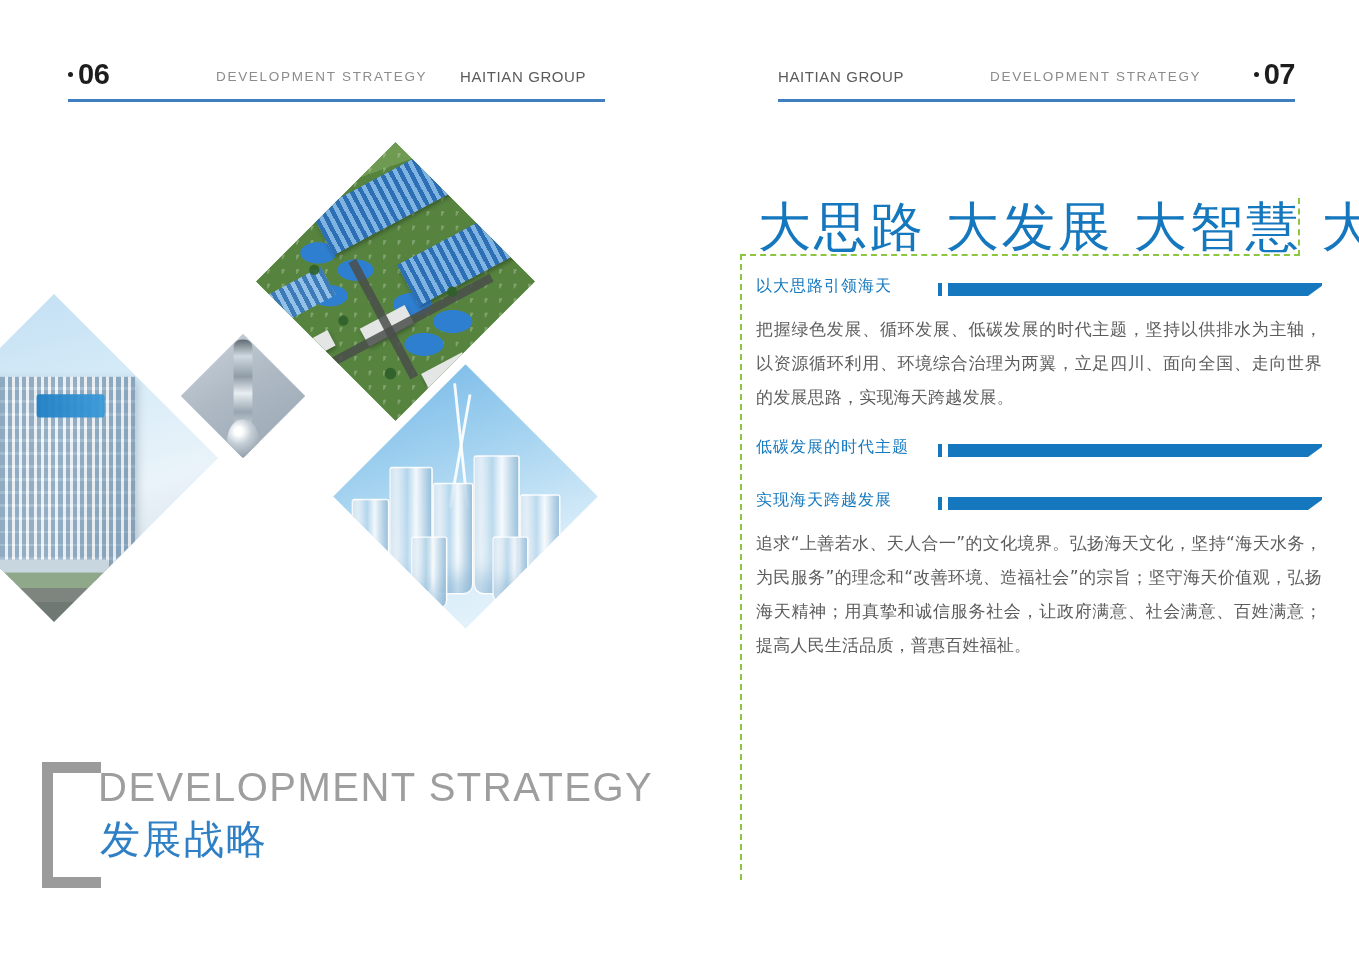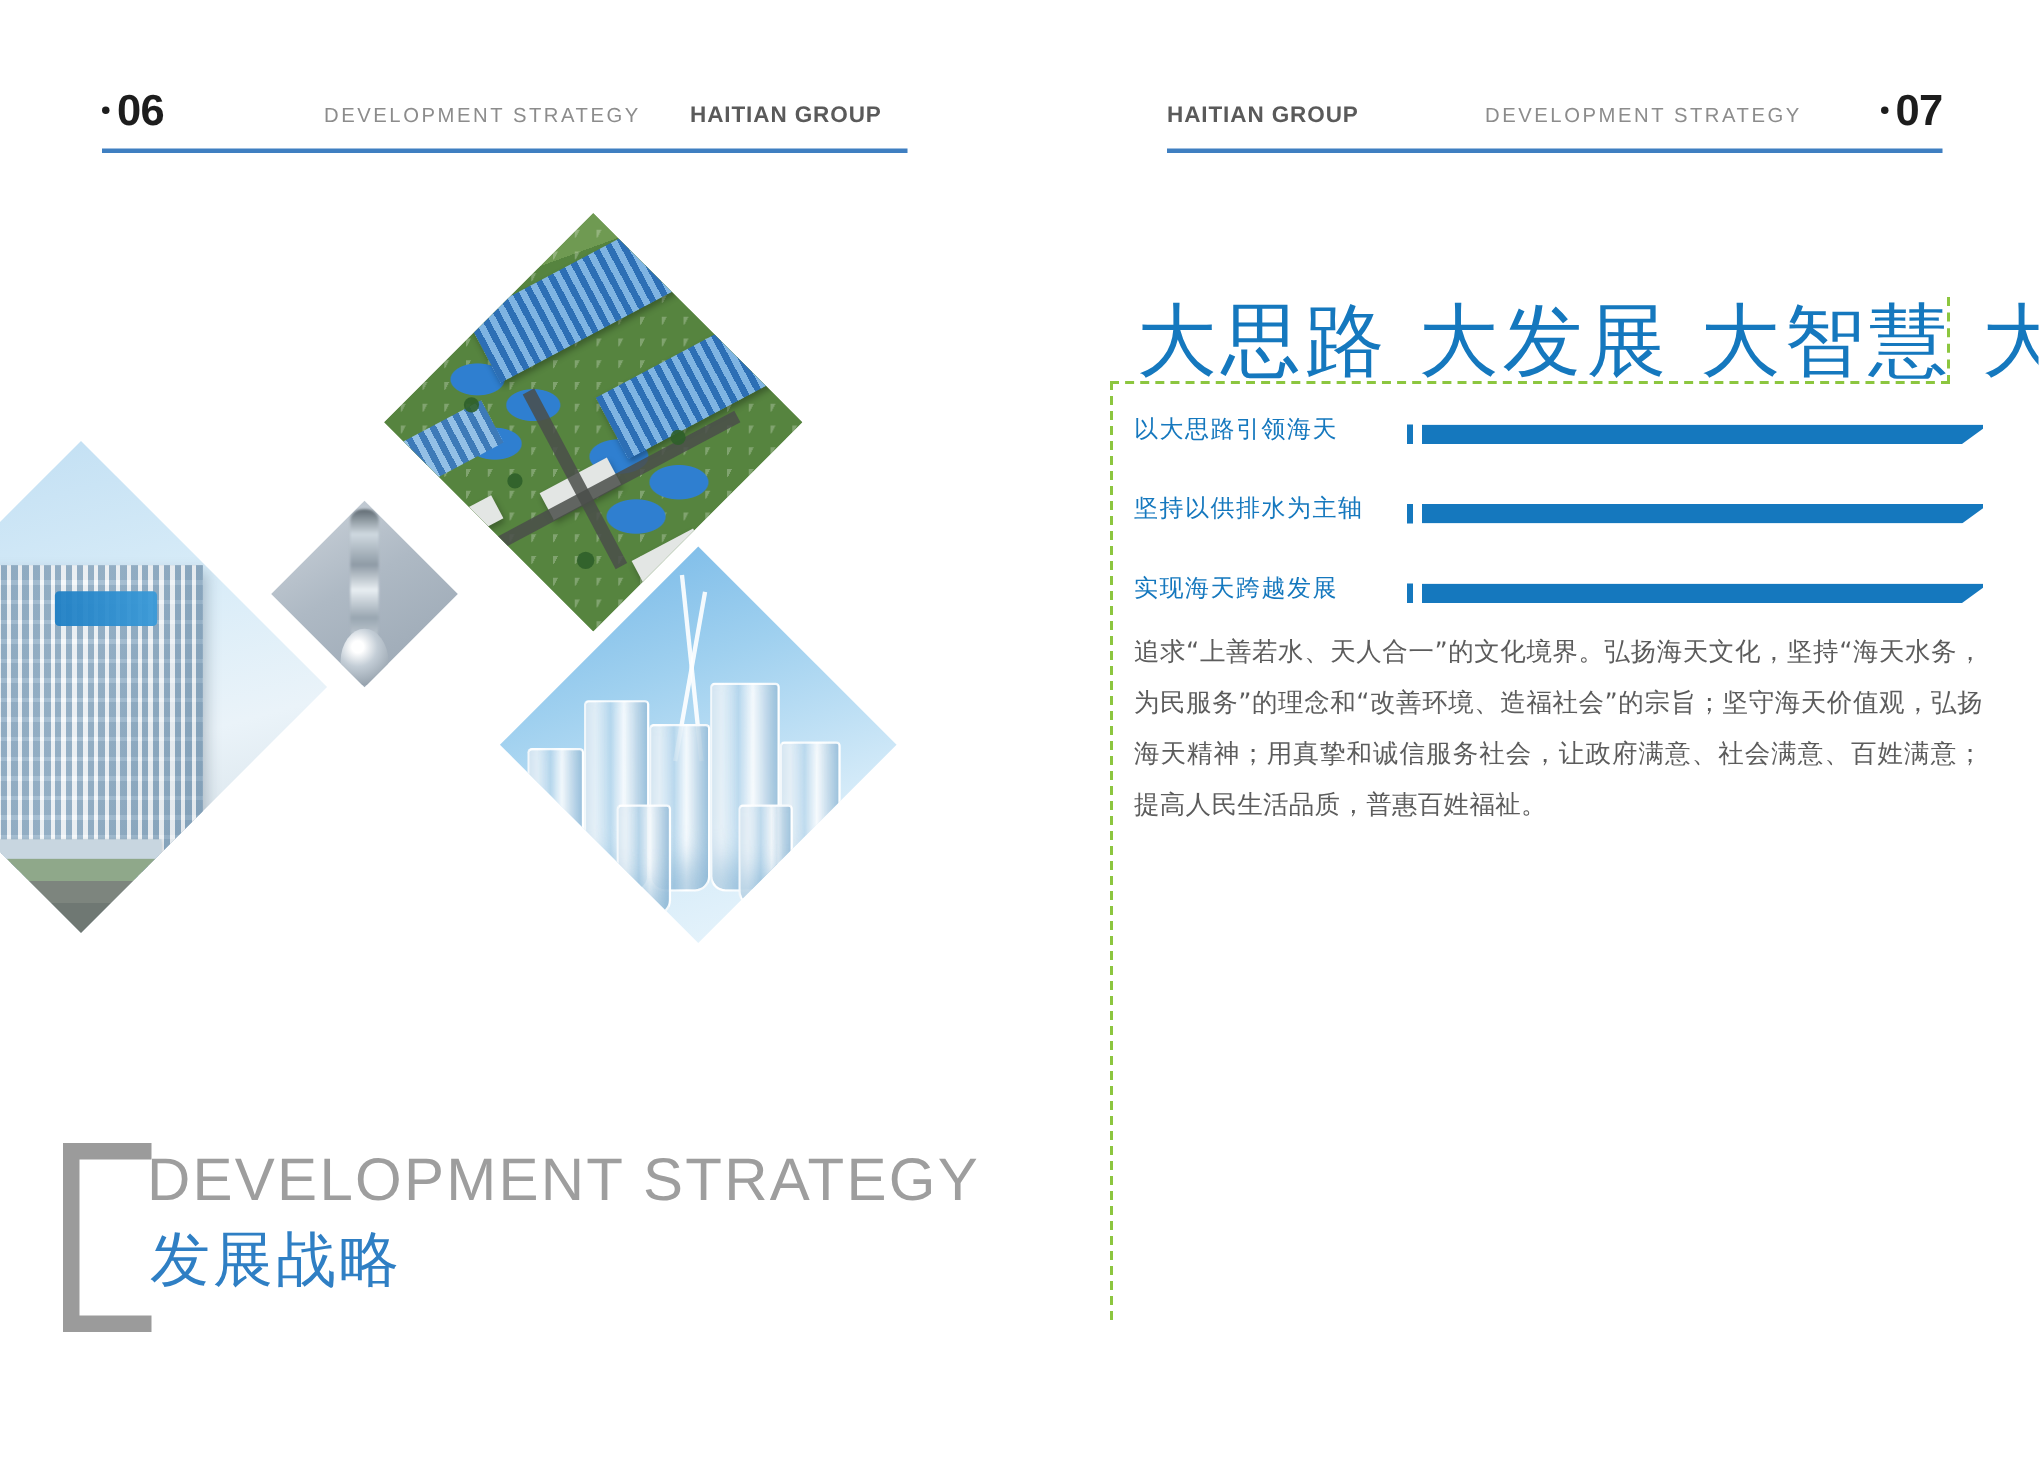--- a/index.html
+++ b/index.html
@@ -18,21 +18,21 @@
   .pg-num{
     position:absolute;top:-4px;font-size:29px;font-weight:bold;color:#1d1d1d;
     letter-spacing:-0.5px;font-family:"Liberation Sans",sans-serif;
   }
   .pg-dot{display:inline-block;width:5px;height:5px;border-radius:50%;
     background:#1d1d1d;vertical-align:middle;margin-right:5px;margin-bottom:4px;}
   .hdr-sub{
     position:absolute;top:7px;font-size:13.5px;color:#8c8c8c;letter-spacing:1.7px;
   }
   .hdr-brand{
-    position:absolute;top:6px;font-size:15px;font-weight:bold;color:#5a5a5a;
+    position:absolute;top:6px;font-size:15px;font-weight:normal;color:#5a5a5a;
     letter-spacing:0.6px;
   }
   .hdr-left .pg-num{left:0;}
   .hdr-left .hdr-sub{left:148px;}
   .hdr-left .hdr-brand{left:392px;}
   .hdr-right .hdr-brand{left:0;}
   .hdr-right .hdr-sub{left:212px;}
   .hdr-right .pg-num{right:0;}
 
   
@@ -258,26 +258,27 @@
     <div class="frame-left"></div>
 
     <div class="sections">
 
       <div class="sec">
         <div class="sec-head">
           <div class="sec-title">以大思路引领海天</div>
           <div class="sec-tick" style="left:182px;"></div>
           <div class="sec-bar" style="left:192px;right:0;"></div>
         </div>
+        <div class="sec-body">把握绿色发展、循环发展、低碳发展的时代主题，坚持以供排水为主轴，以资源循环利用、环境综合治理为两翼，立足四川、面向全国、走向世界的发展思路，实现海天跨越发展。</div>
       </div>
 
 
       <div class="sec">
         <div class="sec-head">
-          <div class="sec-title">坚持以供排水为主轴</div>
+          <div class="sec-title">低碳发展的时代主题</div>
           <div class="sec-tick" style="left:182px;"></div>
           <div class="sec-bar" style="left:192px;right:0;"></div>
         </div>
       </div>
 
       <div class="sec">
         <div class="sec-head">
           <div class="sec-title">实现海天跨越发展</div>
           <div class="sec-tick" style="left:182px;"></div>
           <div class="sec-bar" style="left:192px;right:0;"></div>

